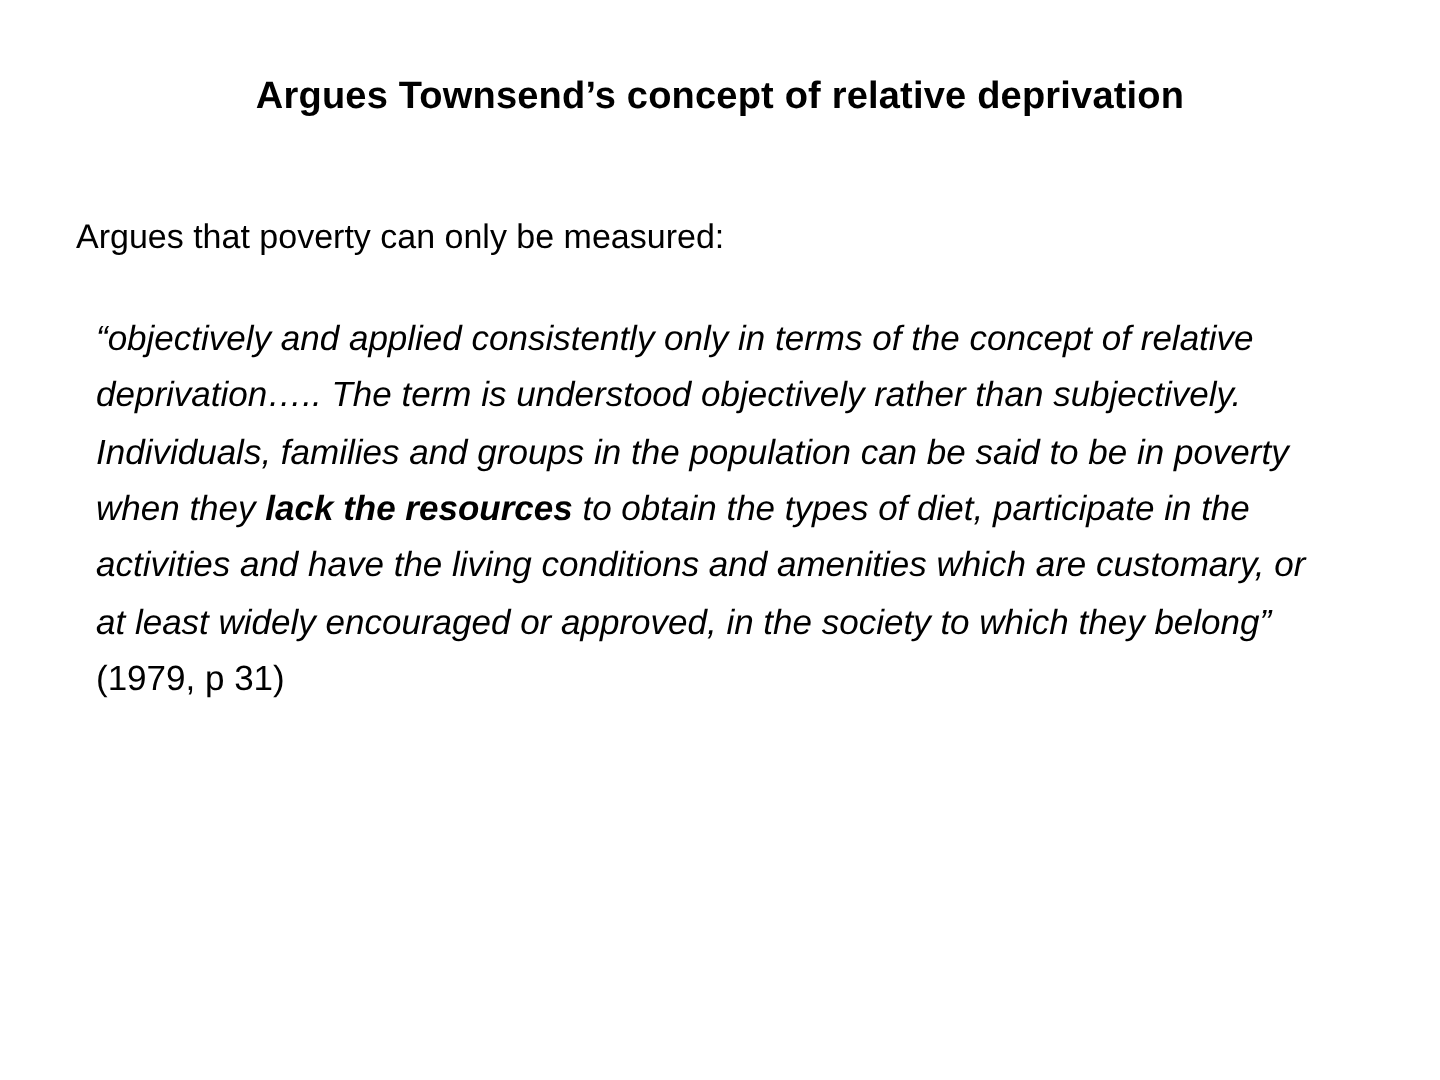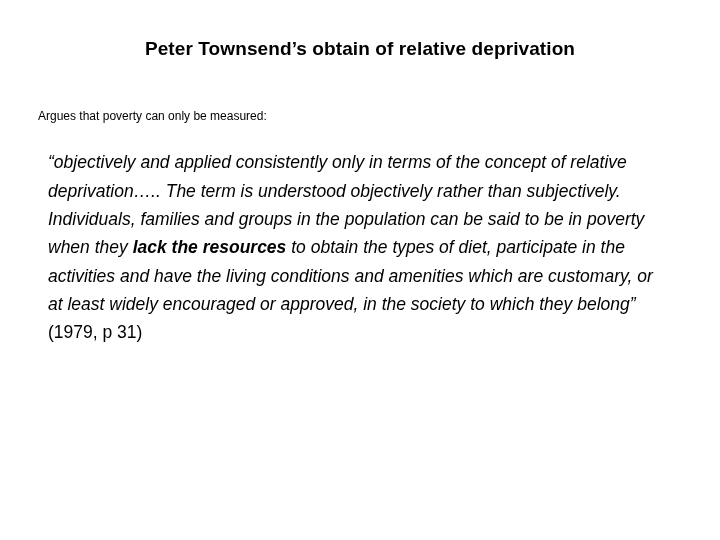--- a/index.html
+++ b/index.html
@@ -31,21 +31,21 @@
     line-height: 1.2;
     letter-spacing: 0.1px;
   }
   .body-block {
     position: absolute;
     left: 36px;
     top: 108px;
     width: 648px;
   }
   .lead-line {
-    font-size: 12px;
+    font-size: 17px;
     line-height: 1.35;
     margin: 0 0 24px 2px;
   }
   .quote {
     font-size: 17.5px;
     font-style: italic;
     line-height: 1.62;
     margin: 12px;
   }
   .quote .bold {
@@ -54,21 +54,21 @@
   }
   .quote .roman {
     font-style: normal;
   }
 </style>
 </head>
 <body>
 
 <div class="slide">
 
-  <div class="slide-title">Peter Townsend’s obtain of relative deprivation</div>
+  <div class="slide-title">Argues Townsend’s concept of relative deprivation</div>
 
   <div class="body-block">
 
     <p class="lead-line">Argues that poverty can only be measured:</p>
 
     <p class="quote">
       <span>“objectively and applied consistently only in terms of the concept of relative deprivation….. The term is understood objectively rather than subjectively.  Individuals, families and groups in the population can be said to be in poverty when they </span><span class="bold">lack the resources</span><span> to obtain the types of diet, participate in the activities and have the living conditions and amenities which are customary, or at least widely encouraged or approved, in the society to which they belong” </span><span class="roman">(1979, p 31)</span>
     </p>
 
   </div>

